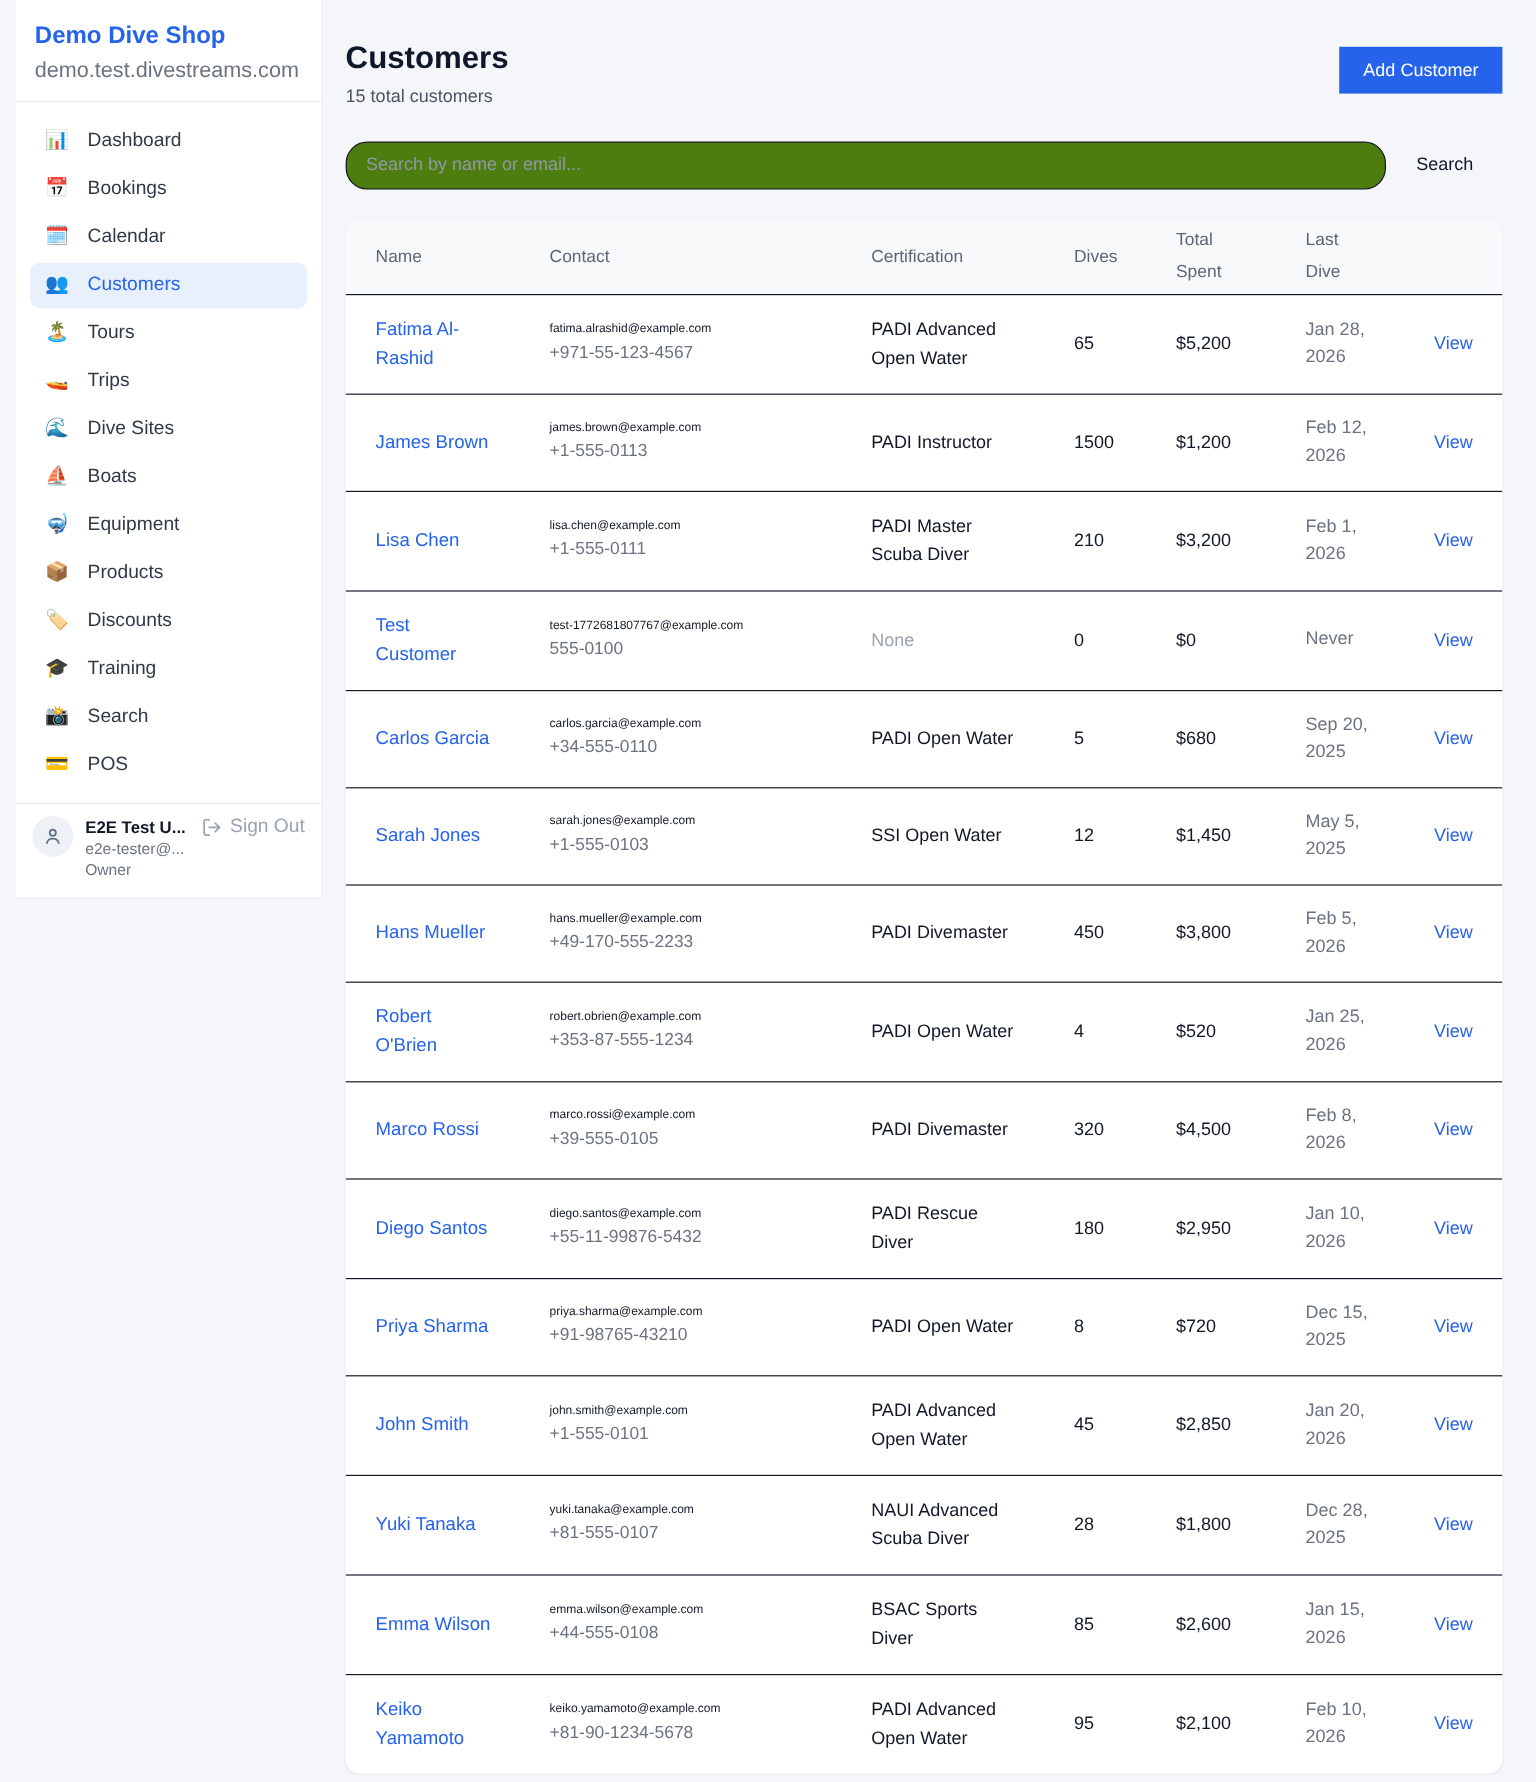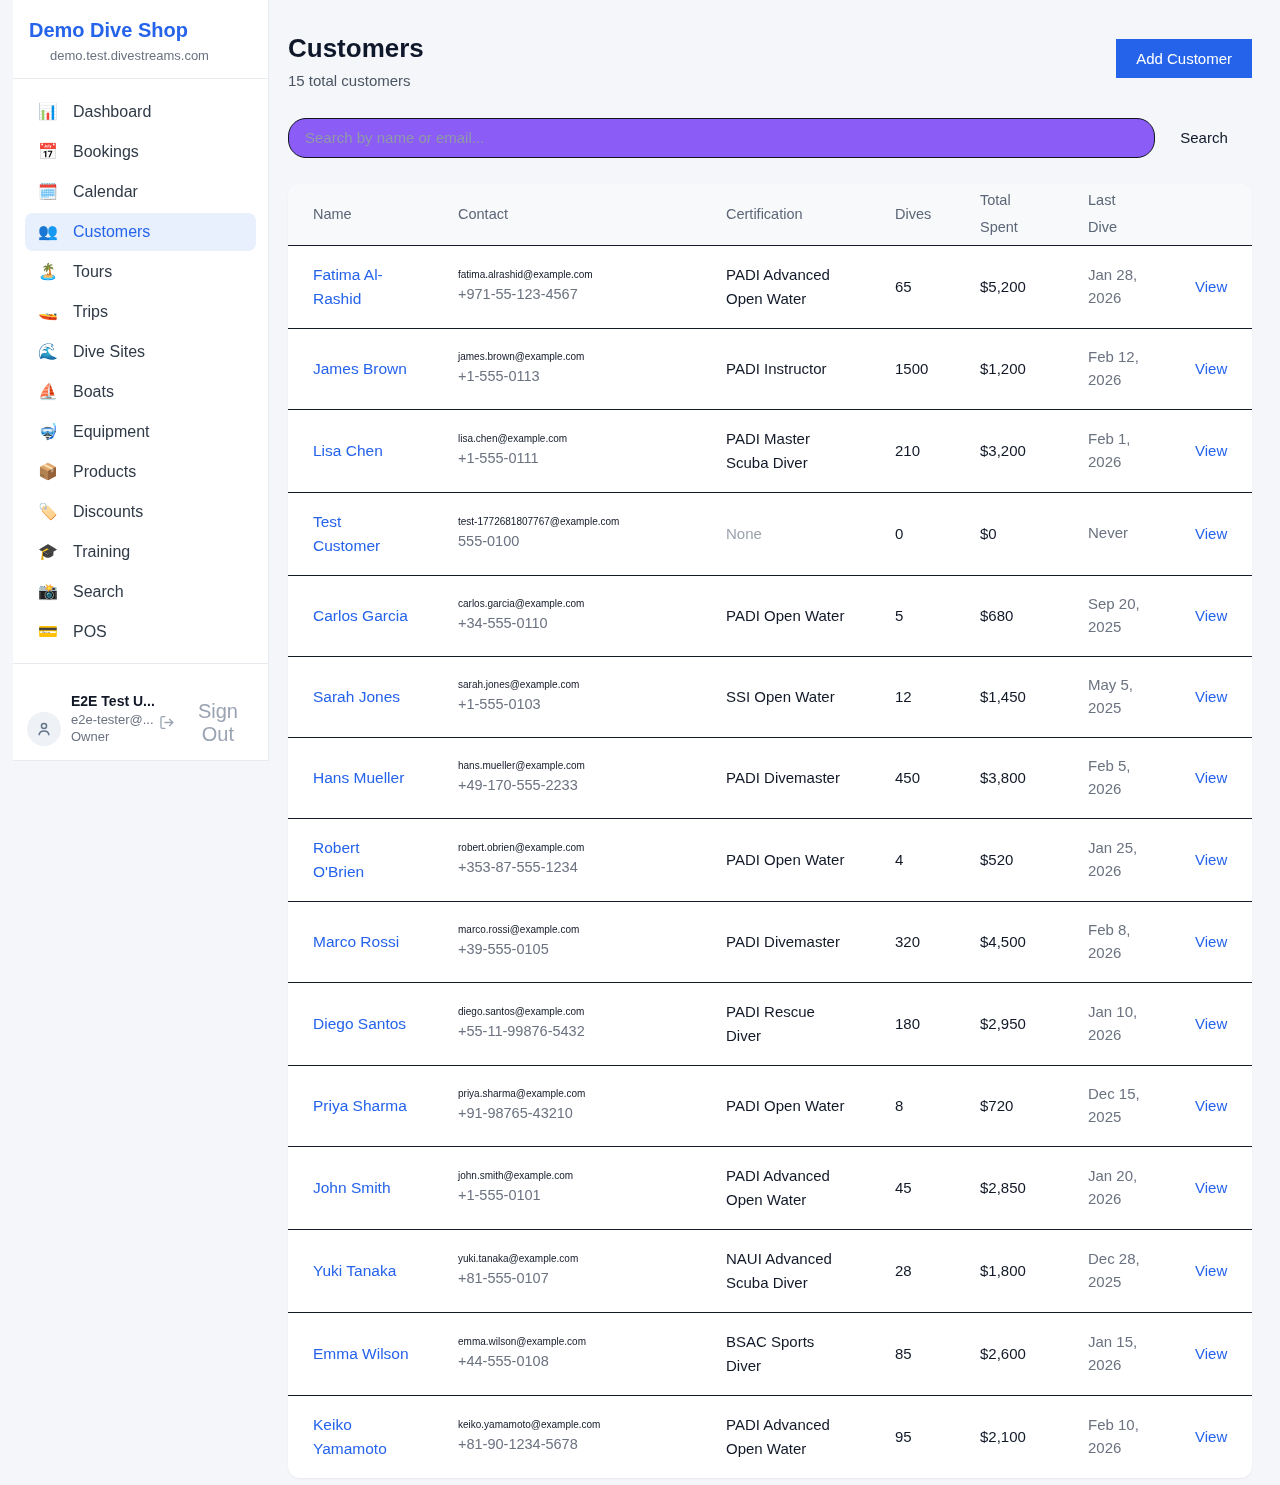--- a/index.html
+++ b/index.html
@@ -30,52 +30,52 @@
   .sidebar {
     position: absolute;
     top: 0; left: 13px;
     width: 256px;
     background: var(--panel-bg);
     border-right: 1px solid var(--border-light);
     border-bottom: 1px solid var(--border-light);
   }
   .sidebar-header { padding: 18px 16px 15px; border-bottom: 1px solid var(--border-light); }
   .shop-name { color: var(--accent); font-size: 20px; font-weight: bold; line-height: 1.2; }
-  .shop-domain { color: var(--text-gray); font-size: 13px; margin-top: 6px; margin-left: 21px; }
+  .shop-domain { color: var(--text-gray); font-size: 18px; margin-top: 6px; }
 
   .nav { padding: 12px 8px 10px; }
   .nav-item {
     display: flex; align-items: center; gap: 14px;
     padding: 10px 12px;
     margin: 2px 4px;
     border-radius: 8px;
     font-size: 16px;
     color: #2f3a47;
     cursor: pointer;
   }
   .nav-item.active { background: var(--accent-soft); color: var(--accent); }
   .nav-icon { width: 22px; font-size: 16px; line-height: 1; text-align: center; flex: 0 0 22px; }
 
   .user-section {
     border-top: 1px solid var(--border-light);
-    padding: 28px 14px 14px;
-    display: flex; align-items: flex-end; gap: 10px;
+    padding: 10px 14px 14px;
+    display: flex; align-items: flex-start; gap: 10px;
   }
   .avatar {
     width: 34px; height: 34px; border-radius: 50%;
     background: #eef1f5; flex: 0 0 34px;
     display: flex; align-items: center; justify-content: center;
   }
   .user-info { min-width: 0; line-height: 1.35; }
   .user-name { font-weight: bold; font-size: 14px; color: var(--text-dark); white-space: nowrap; }
   .user-email, .user-role { font-size: 13px; color: var(--text-gray); white-space: nowrap; }
   .signout-btn {
     margin-left: auto;
     display: flex; align-items: center; gap: 7px;
-    color: var(--text-faint); font-size: 20px;
+    color: var(--text-faint); font-size: 16px;
     background: none; border: none; cursor: pointer;
     font-family: inherit; padding: 0;
   }
 
   
   .main { margin-left: 256px; padding: 34px 28px 0 32px; }
 
   .header-row { display: flex; justify-content: space-between; align-items: flex-start; }
   .page-title { font-size: 26px; font-weight: bold; color: #0f172a; line-height: 1.1; }
   .subtitle { font-size: 15px; color: var(--text-mid); margin-top: 9px; }
@@ -86,21 +86,21 @@
     padding: 11px 20px; margin-top: 5px;
     cursor: pointer; font-family: inherit;
   }
 
   .search-row { margin-top: 29px; display: flex; align-items: center; }
   .search-input {
     flex: 1; height: 40px;
     border: 1px solid #10151f; border-radius: 18px;
     padding: 0 16px; font-size: 15px;
     font-family: inherit; color: var(--text-dark);
-    background: #8b5cf6; outline: none;
+    background: #4d7c0f; outline: none;
   }
   .search-input::placeholder { color: #8f99a8; }
   .search-btn {
     background: none; border: none; cursor: pointer;
     font-family: inherit; font-size: 15px; color: #0f172a;
     padding: 0 24px 0 25px; width: 97px; text-align: center;
   }
 
   
   .table-card {

